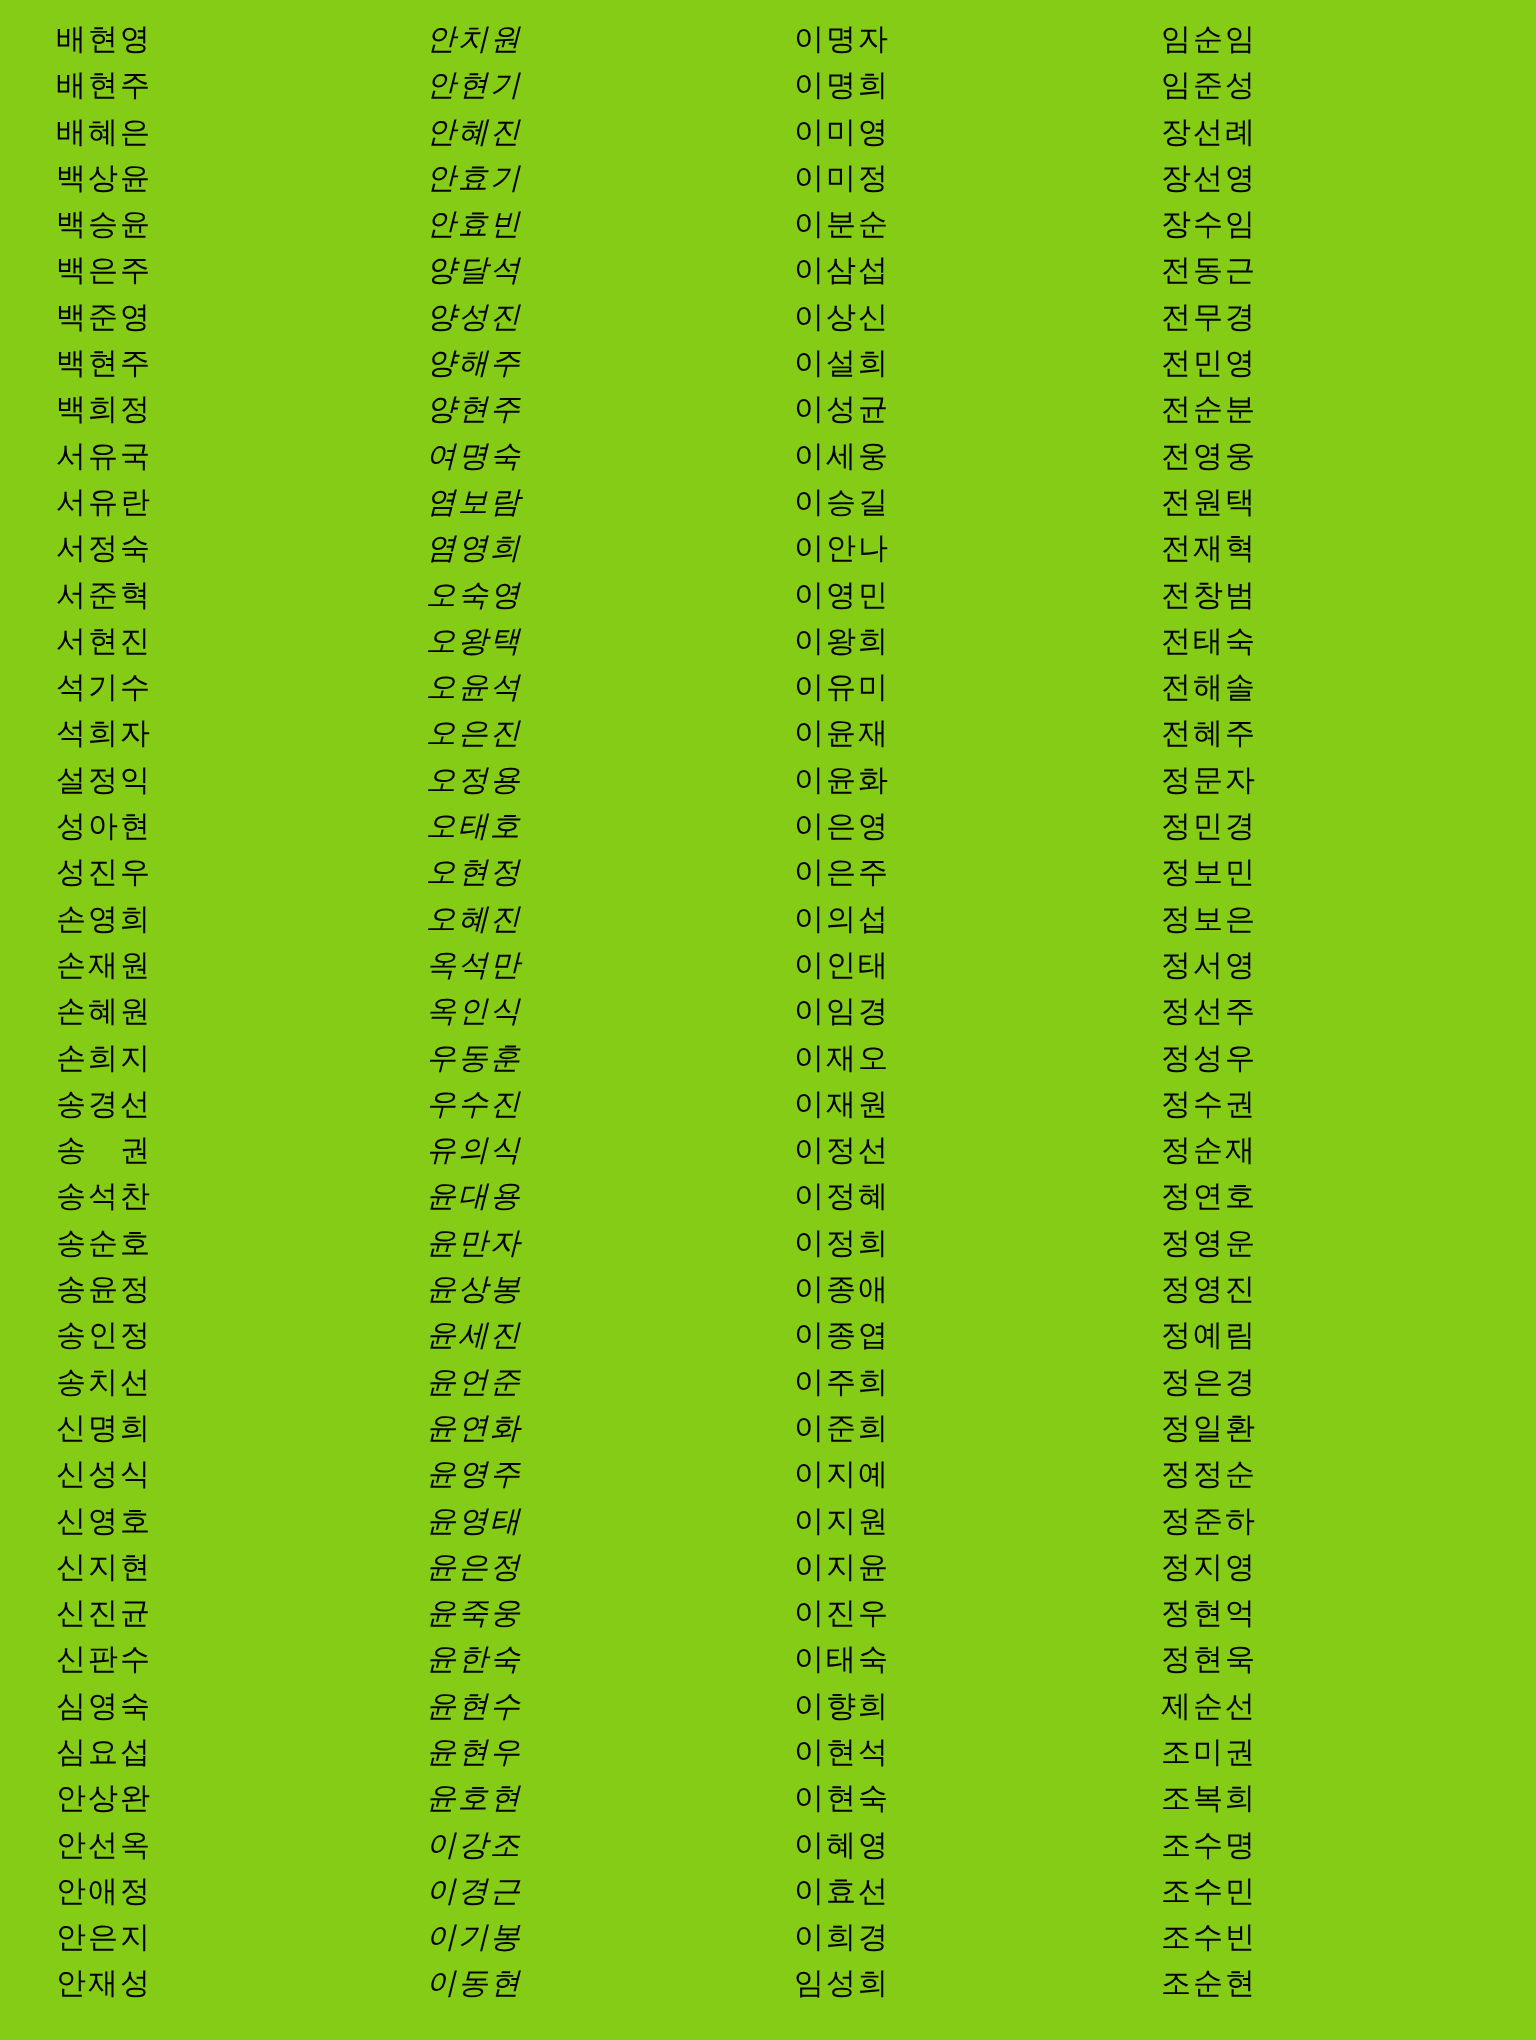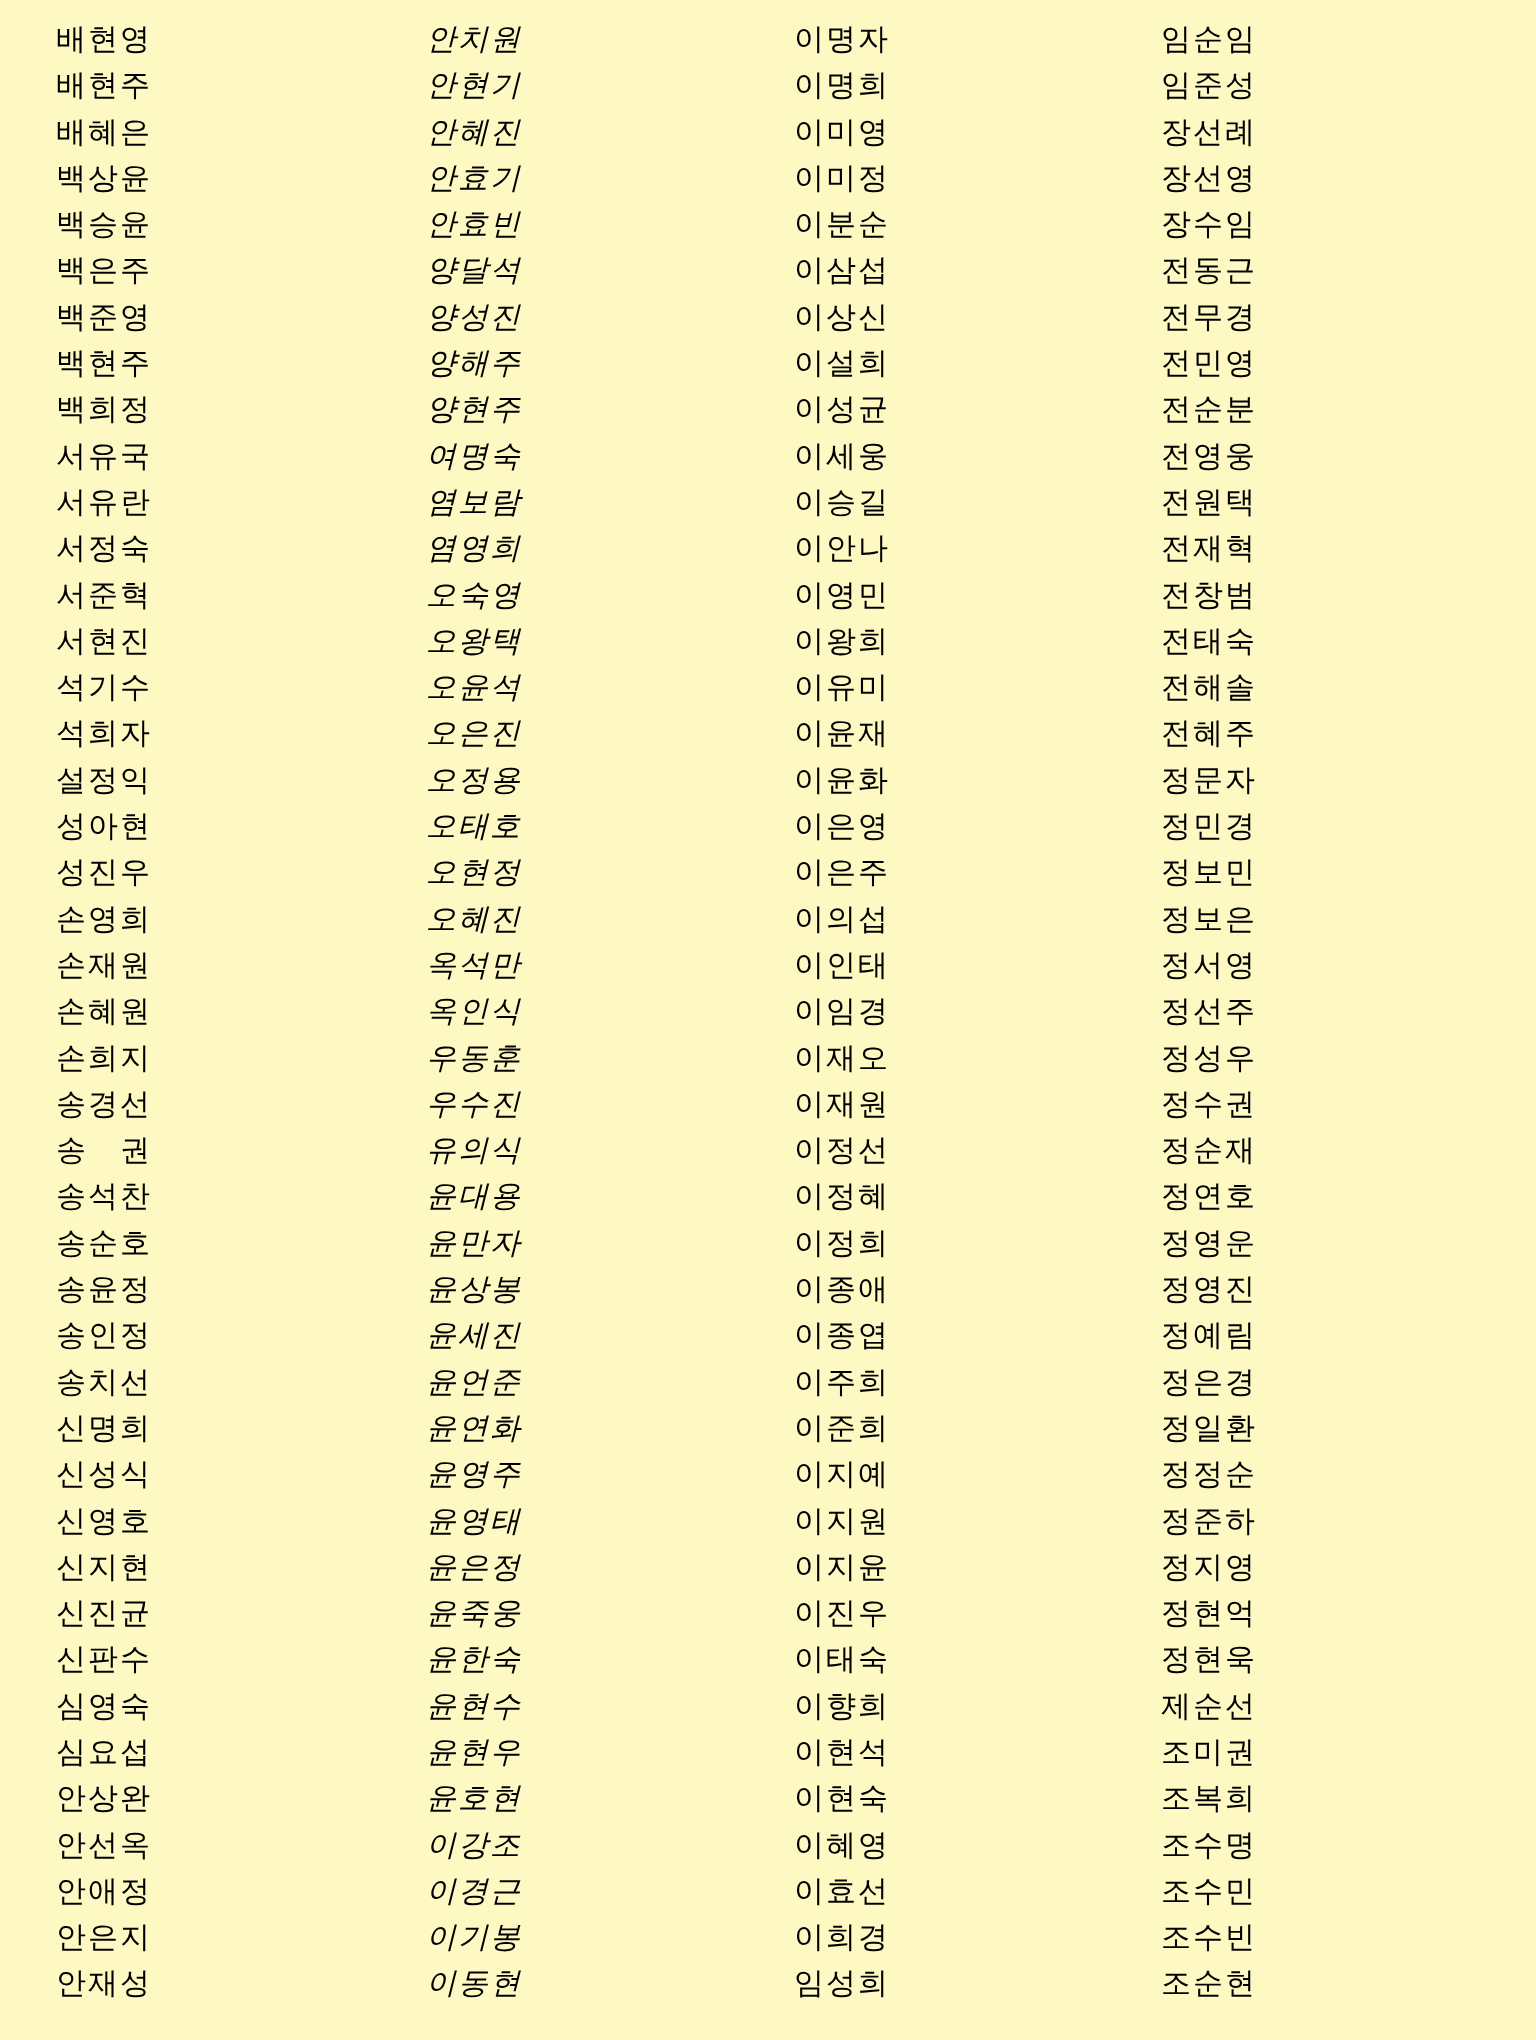--- a/index.html
+++ b/index.html
@@ -11,21 +11,21 @@
     position: relative;
     width: 1536px;
     height: 2040px;
     overflow: hidden;
     font-family: "Liberation Sans", "DejaVu Sans", sans-serif;
     color: #000000;
   }
   .page {
     position: absolute;
     inset: 0;
-    background: #fef9c3;
+    background: #84cc16;
   }
   .name-col {
     position: absolute;
     top: 16px;
     font-size: 30px;
     font-weight: 400;
     letter-spacing: 2px;
     color: #000000;
   }
   .name-col .name {

